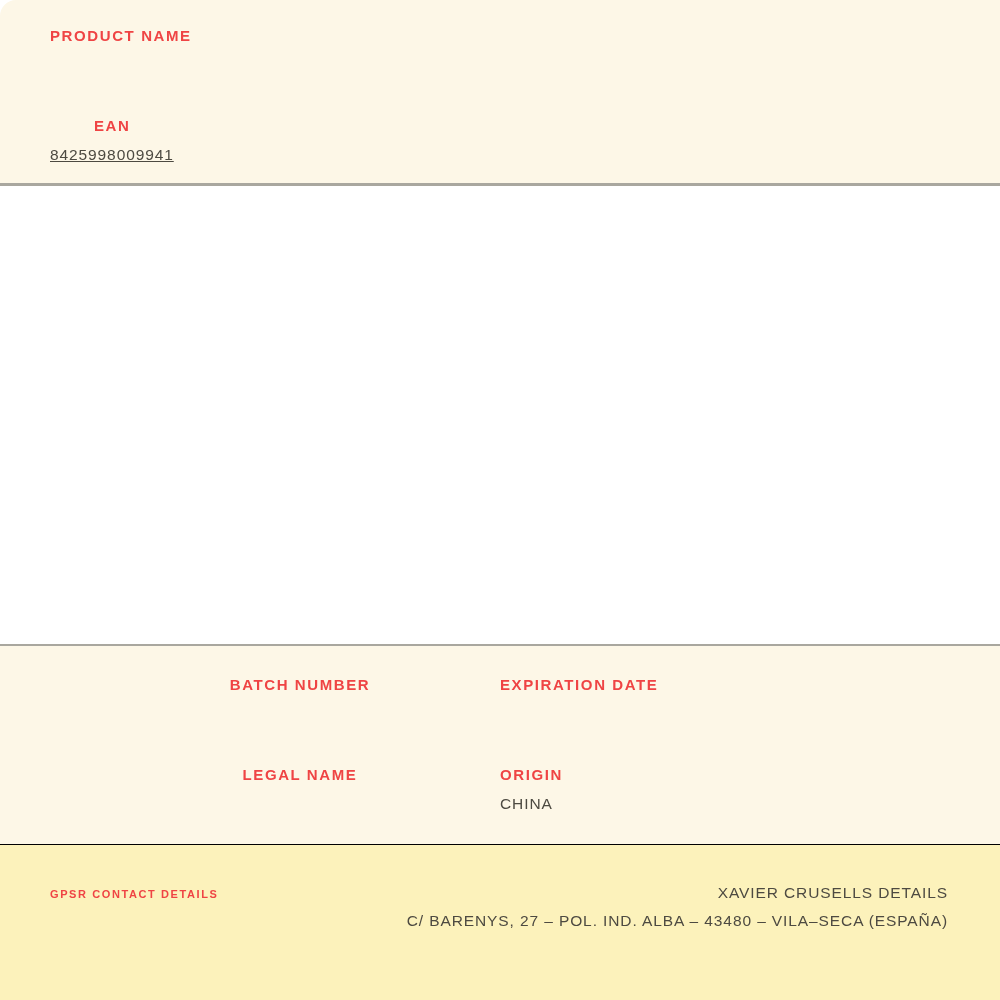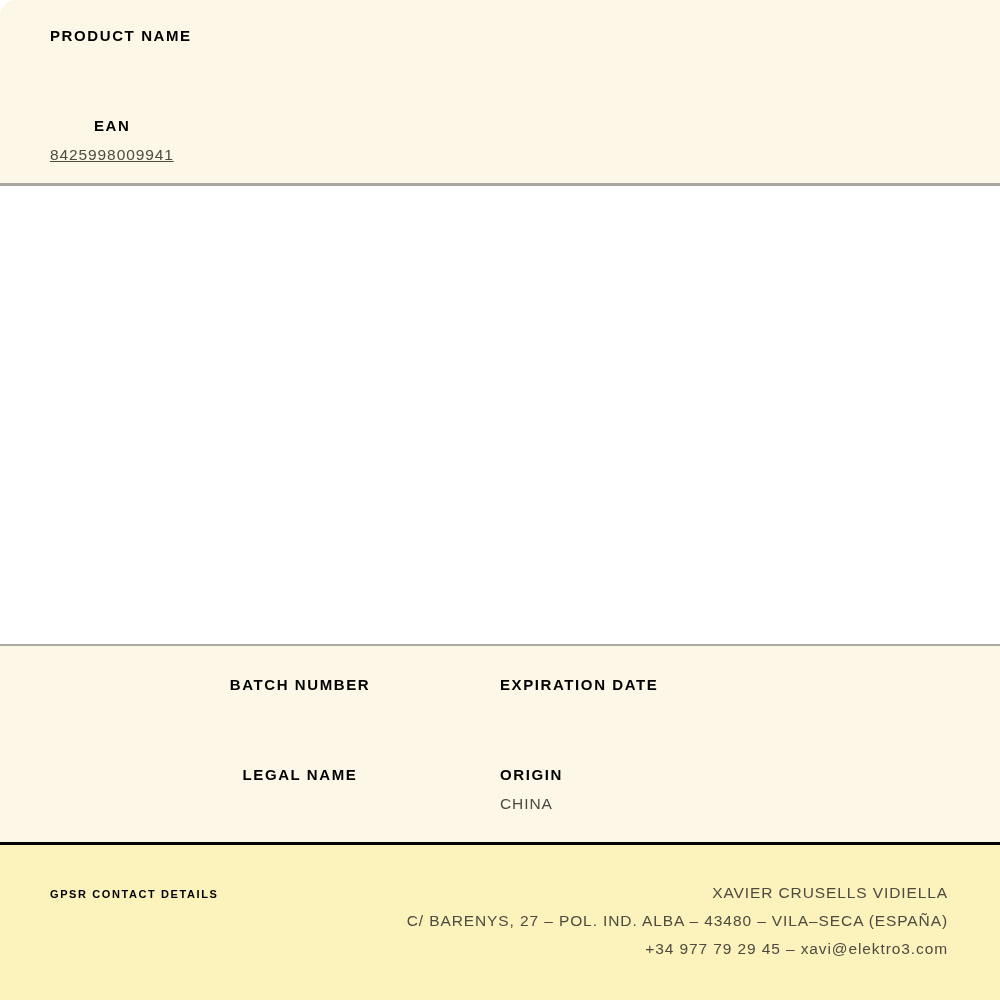--- a/index.html
+++ b/index.html
@@ -30,33 +30,33 @@
   .section-empty {
     top: 189px;
     height: 455px;
     background: #ffffff;
   }
   .section-details {
     top: 644px;
     height: 201px;
     background: #FDF7E7;
     border-top: 2px solid #A9A79F;
-    border-bottom: 3px solid #000000;
+    border-bottom: 1px solid #000000;
   }
   .section-contact {
     top: 845px;
     height: 155px;
     background: #FCF2BB;
   }
   .field-label {
     position: absolute;
     font-size: 15px;
     font-weight: bold;
     letter-spacing: 1.6px;
-    color: #000000;
+    color: #ef4444;
     line-height: 20px;
     white-space: nowrap;
   }
   .field-value {
     position: absolute;
     font-size: 15.5px;
     font-weight: normal;
     letter-spacing: 0.9px;
     color: #4D4A41;
     line-height: 20px;
@@ -110,16 +110,15 @@
   <div class="field-label col-right details-row2-labels">ORIGIN</div>
   <div class="field-label col-left details-row2-labels">LEGAL NAME</div>
   <div class="field-value col-right details-row2-values">CHINA</div>
 </div>
 
 <div class="section section-contact"></div>
 
 <div class="field-label contact-label">GPSR CONTACT DETAILS</div>
 
 <div class="contact-block">
-  <span class="field-value contact-line">XAVIER CRUSELLS VIDIELLA</span>
+  <span class="field-value contact-line">XAVIER CRUSELLS DETAILS</span>
   <span class="field-value contact-line">C/ BARENYS, 27 – POL. IND. ALBA – 43480 – VILA–SECA (ESPAÑA)</span>
-  <span class="field-value contact-line">+34 977 79 29 45 – xavi@elektro3.com</span>
 </div>
 
 </body></html>

